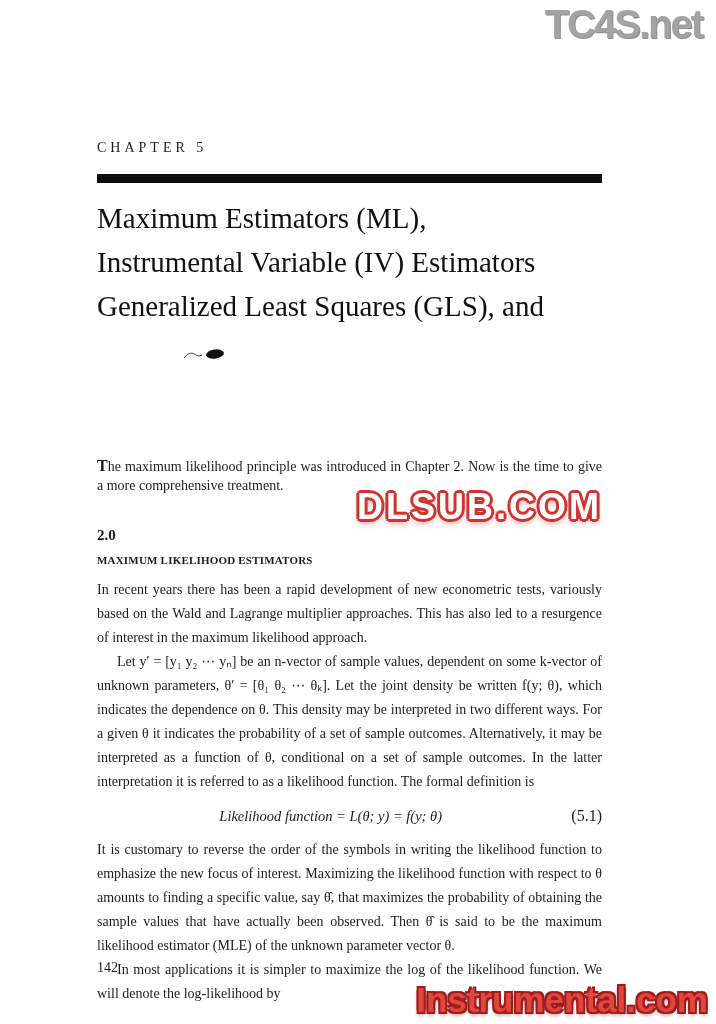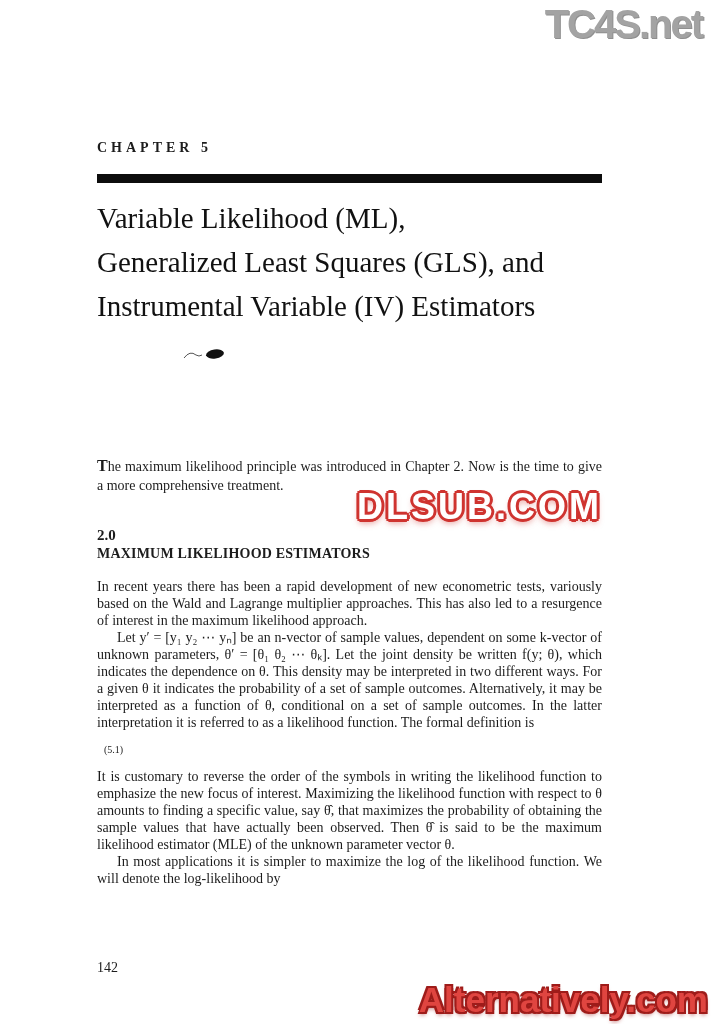--- a/index.html
+++ b/index.html
@@ -32,21 +32,21 @@
     position: absolute;
     left: 97px;
     width: 505px;
     top: 0;
   }
 
   .chapter-label {
     position: absolute;
     top: 140px;
     left: 0;
-    font-weight: bold;
+    font-weight: normal;
     font-size: 14px;
     letter-spacing: 4px;
   }
 
   .title-rule {
     position: absolute;
     top: 174px;
     left: 0;
     width: 100%;
     height: 9px;
@@ -108,51 +108,51 @@
     width: 100%;
   }
   .section-number {
     display: block;
     font-weight: bold;
     font-size: 15px;
   }
   .section-title {
     display: block;
     font-weight: bold;
-    font-size: 14px;
-    margin-top: 2px;
+    font-size: 11px;
+    margin-top: 10px;
     letter-spacing: 0.2px;
   }
 
   .body-text {
     position: absolute;
     top: 578px;
     left: 0;
     width: 100%;
     font-size: 14px;
-    line-height: 17px;
+    line-height: 24px;
     text-align: justify;
   }
   .body-text p { margin: 0; }
   .body-text p.indent { text-indent: 20px; }
 
   .equation-row {
     display: flex;
     align-items: baseline;
     margin: 10px 0 10px 0;
   }
   .equation-content {
     flex: 1;
     text-align: center;
     font-style: italic;
     font-size: 14.5px;
   }
   .equation-number {
     font-style: normal;
-    font-size: 10px;
+    font-size: 16px;
     margin-left: 7px;
   }
   .equation-center {
     text-align: center;
     font-style: italic;
     font-size: 14.5px;
     margin-top: 14px;
   }
 
   .page-number {
@@ -184,23 +184,23 @@
 
   <div class="wm-top">TC4S.net</div>
 
   <div class="content">
 
     <div class="chapter-label">CHAPTER 5</div>
 
     <div class="title-rule"></div>
 
     <h1 class="book-title">
-      <span style="display:block">Variable Likelihood (ML),</span>
+      <span style="display:block">Maximum Estimators (ML),</span>
+      <span style="display:block">Instrumental Variable (IV) Estimators</span>
       <span style="display:block">Generalized Least Squares (GLS), and</span>
-      <span style="display:block">Instrumental Variable (IV) Estimators</span>
     </h1>
 
     <svg class="smudge" width="50" height="20" viewBox="0 0 50 20">
       <path d="M2 14 q6 -8 12 -3 q3 2 6 0" fill="none" stroke="#555" stroke-width="1"></path>
       <ellipse cx="33" cy="10" rx="9" ry="4.5" fill="#111" transform="rotate(-8 33 10)"></ellipse>
     </svg>
 
     <p class="intro">The maximum likelihood principle was introduced in Chapter 2. Now is the time to give a more comprehensive treatment.</p>
 
     <div class="wm-mid">DLSUB.COM</div>
@@ -208,27 +208,28 @@
     <div class="section-head">
       <span class="section-number">2.0</span>
       <span class="section-title">MAXIMUM LIKELIHOOD ESTIMATORS</span>
     </div>
 
     <div class="body-text">
       <p>In recent years there has been a rapid development of new econometric tests, variously based on the Wald and Lagrange multiplier approaches. This has also led to a resurgence of interest in the maximum likelihood approach.</p>
       <p class="indent">Let y′ = [y₁  y₂  ⋯  yₙ] be an n-vector of sample values, dependent on some k-vector of unknown parameters, θ′ = [θ₁  θ₂  ⋯  θₖ]. Let the joint density be written f(y; θ), which indicates the dependence on θ. This density may be interpreted in two different ways. For a given θ it indicates the probability of a set of sample outcomes. Alternatively, it may be interpreted as a function of θ, conditional on a set of sample outcomes. In the latter interpretation it is referred to as a likelihood function. The formal definition is</p>
 
       <div class="equation-row">
+        <span class="equation-content">Likelihood function = L(θ; y) = f(y; θ)</span>
         <span class="equation-number">(5.1)</span>
       </div>
 
       <p>It is customary to reverse the order of the symbols in writing the likelihood function to emphasize the new focus of interest. Maximizing the likelihood function with respect to θ amounts to finding a specific value, say θ̂, that maximizes the probability of obtaining the sample values that have actually been observed. Then θ̂ is said to be the maximum likelihood estimator (MLE) of the unknown parameter vector θ.</p>
       <p class="indent">In most applications it is simpler to maximize the log of the likelihood function. We will denote the log-likelihood by</p>
 
     </div>
 
   </div>
 
   <div class="page-number">142</div>
 
-  <div class="wm-bottom">Alternatively.com</div>
+  <div class="wm-bottom">Instrumental.com</div>
 
 </div>
 
 </body></html>

